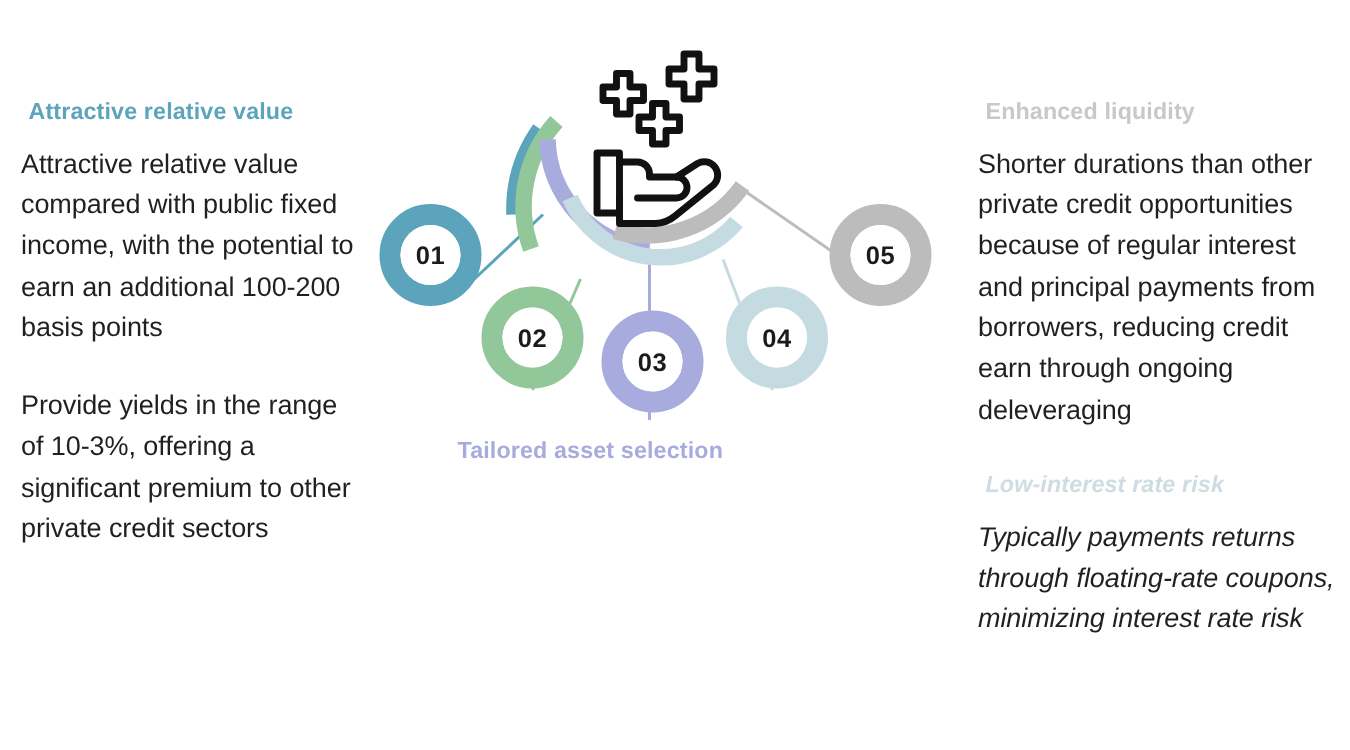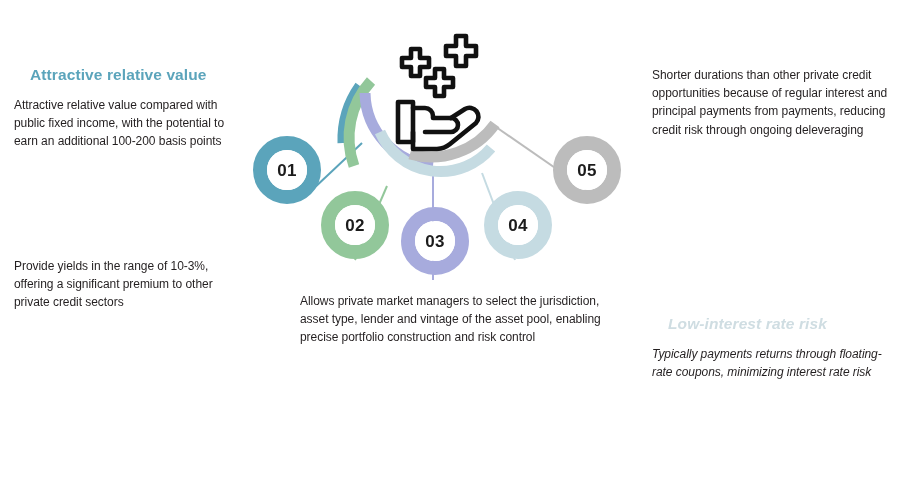--- a/index.html
+++ b/index.html
@@ -20,25 +20,25 @@
   }
 
   
   .block {
     position: absolute;
   }
   .block-title {
     font-size: 15.5px;
     font-weight: bold;
     letter-spacing: 0.1px;
-    margin: 0 0 11px 16px;
+    margin: 0 0 11px 5px;
     line-height: 1.2;
   }
   .block-body {
-    font-size: 12px;
+    font-size: 18px;
     color: #231f20;
     line-height: 1.52;
     margin: 0;
     letter-spacing: -0.05px;
   }
 
   
   #block-01 { left: 14px;  top: 66px;  width: 225px; }
   #block-02 { left: 14px;  top: 257px; width: 225px; }
   #block-03 { left: 300px; top: 292px; width: 312px; }
@@ -75,25 +75,26 @@
   <div class="block" id="block-01">
     <p class="block-title" style="color: rgb(91, 164, 187);">Attractive relative value</p>
     <p class="block-body">Attractive relative value compared with public fixed income, with the potential to earn an additional 100-200 basis points</p>
   </div>
 
   <div class="block" id="block-02">
     <p class="block-body">Provide yields in the range of 10-3%, offering a significant premium to other private credit sectors</p>
   </div>
 
   <div class="block" id="block-03">
-    <p class="block-body">Allows private market managers to select the jurisdiction, asset type, lender and vintage of the asset pool, enabling precise portfolio construction and risk control</p>
+    <p class="block-title" style="color: rgb(167, 171, 221);">Tailored asset selection</p>
   </div>
 
   <div class="block" id="block-04">
-    <p class="block-body">Shorter durations than other private credit opportunities because of regular interest and principal payments from payments, reducing credit risk through ongoing deleveraging</p>
+    <p class="block-title" style="color: rgb(200, 200, 200);">Enhanced liquidity</p>
+    <p class="block-body">Shorter durations than other private credit opportunities because of regular interest and principal payments from borrowers, reducing credit earn through ongoing deleveraging</p>
   </div>
 
   <div class="block" id="block-05">
     <p class="block-title" style="color: rgb(207, 221, 226);">Low-interest rate risk</p>
     <p class="block-body">Typically payments returns through floating-rate coupons, minimizing interest rate risk</p>
   </div>
 
   <div id="graphic">
     <svg viewBox="0 0 400 290" xmlns="http://www.w3.org/2000/svg">
 

